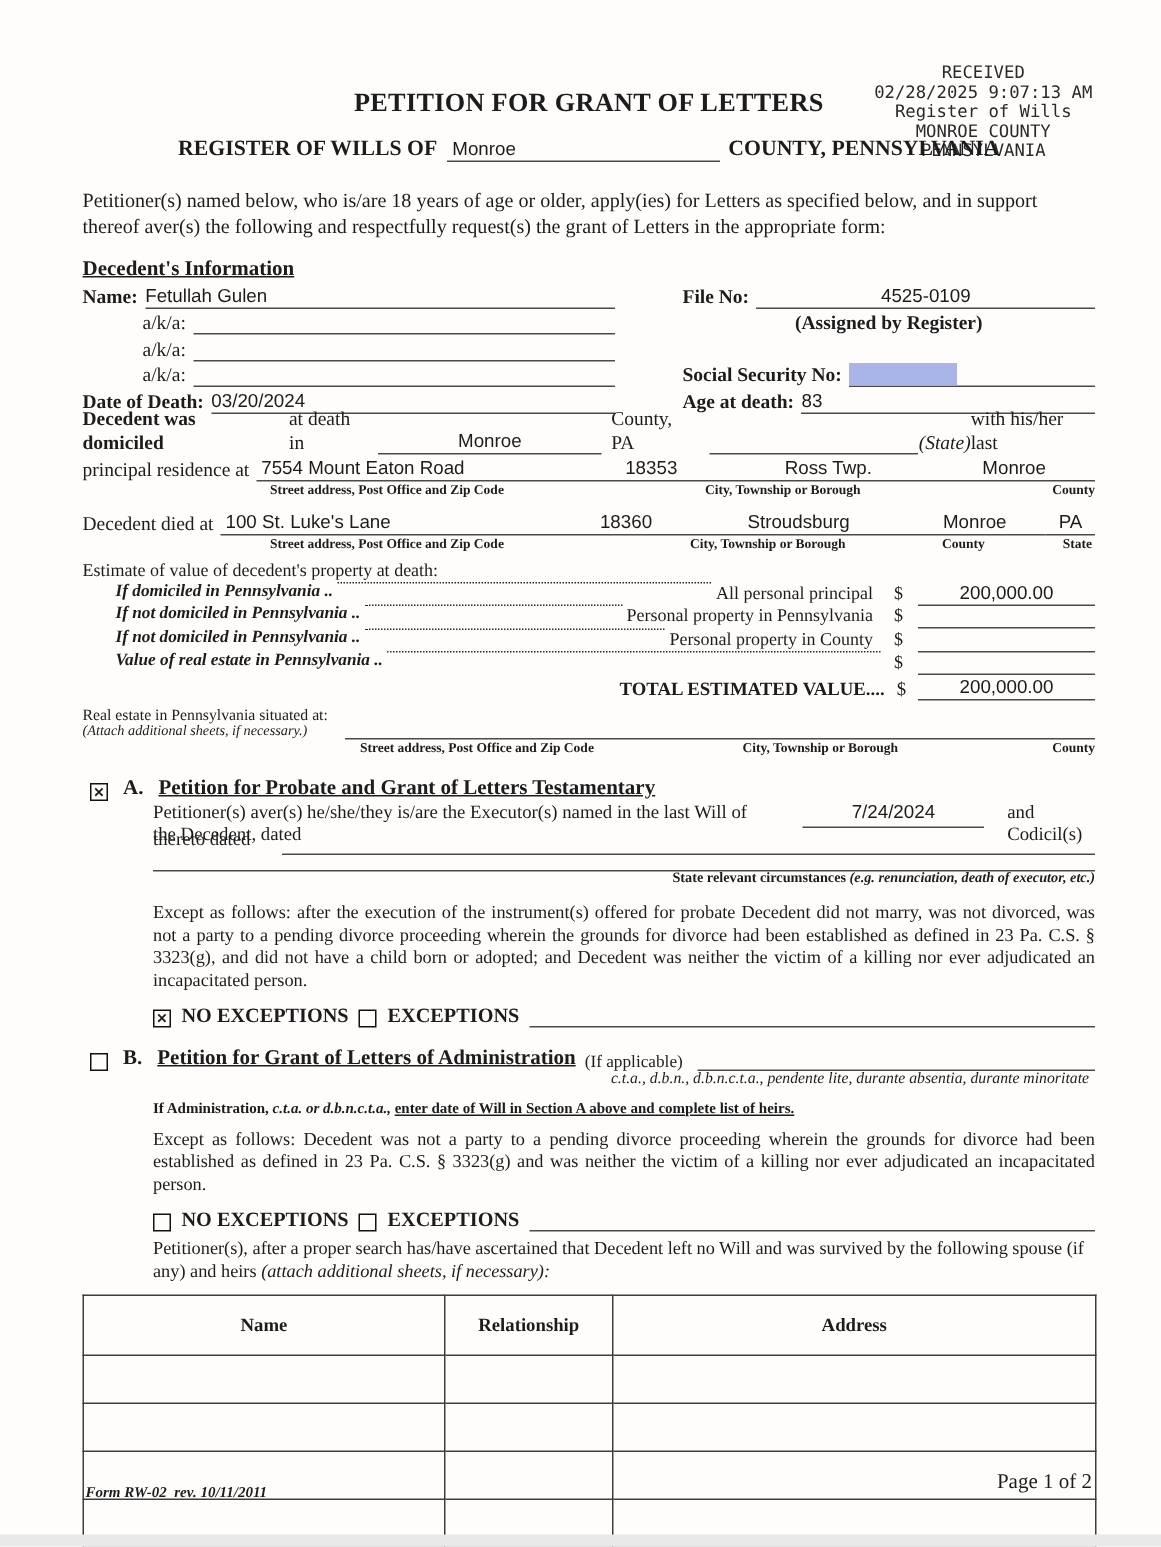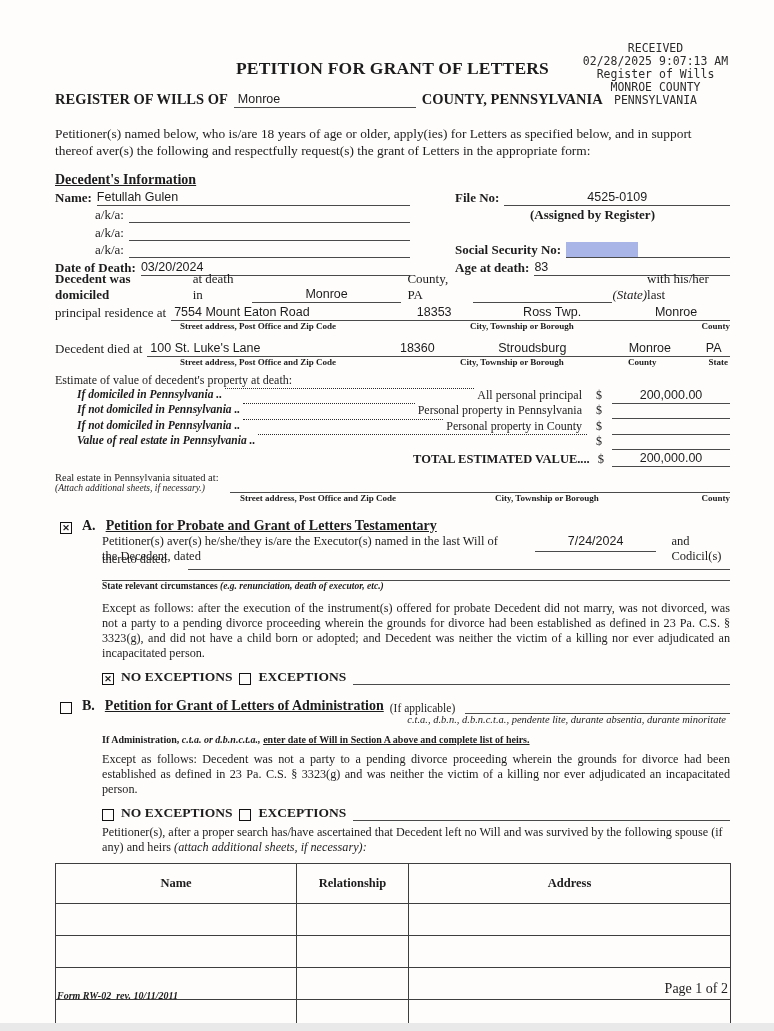--- a/index.html
+++ b/index.html
@@ -12,21 +12,21 @@
   .val{font-family:"Liberation Sans",sans-serif;font-size:12.5px;}
   .seg{display:inline-block;border-bottom:1.2px solid #4a4a4a;vertical-align:bottom;
        line-height:15px;min-height:15px;}
   .seg.center{text-align:center;}
   .grow{flex:1;}
   
   .stamp{position:absolute;top:42px;right:26px;width:185px;text-align:center;
          font-family:"DejaVu Sans Mono",monospace;font-size:11.5px;line-height:13px;color:#2a2a2a;}
   
   .title{margin-top:58px;text-align:center;font-size:17.5px;font-weight:bold;letter-spacing:.2px;}
-  .register{margin-top:12px;text-align:center;font-size:14.5px;display:flex;align-items:flex-end;gap:6px;}
+  .register{margin-top:12px;text-align:center;font-size:14.5px;display:flex;justify-content:center;align-items:flex-end;gap:6px;}
   .register .seg{width:178px;text-align:left;padding-left:4px;}
   
   .intro{margin-top:18px;font-size:13.4px;line-height:16.5px;}
   
   .dec-heading{margin-top:10px;font-size:14px;font-weight:bold;text-decoration:underline;}
   .drow{display:flex;align-items:flex-end;height:17.5px;font-size:13px;}
   .dleft{width:355px;display:flex;align-items:flex-end;gap:5px;}
   .dright{margin-left:45px;width:275px;display:flex;align-items:flex-end;gap:5px;}
   .aka-indent{margin-left:40px;}
   .center-note{width:100%;text-align:center;font-weight:bold;font-size:13px;}
@@ -47,21 +47,21 @@
   .re-labels{width:175px;}
   .re-l1{font-size:10.5px;}
   .re-l2{font-size:9.5px;font-style:italic;}
   
   .cb{display:inline-block;width:10px;height:10px;border:1.4px solid #111;
       font-size:9px;line-height:10px;text-align:center;font-weight:bold;
       font-family:"Liberation Sans",sans-serif;flex:none;}
   .sec-head{display:flex;align-items:flex-end;gap:10px;margin-left:5px;font-size:14px;}
   .indent{margin-left:27px;}
   .body-line{display:flex;height:18px;font-size:12.5px;gap:15px;}
-  .circ-caption{text-align:left;font-size:9.5px;font-weight:bold;height:13px;}
+  .circ-caption{text-align:right;font-size:9.5px;font-weight:bold;height:13px;}
   .except{margin:7px 0 0 0;font-size:12.2px;line-height:15px;text-align:justify;}
   .exc-row{display:flex;align-items:flex-end;gap:7px;margin-top:6px;font-size:13.5px;font-weight:bold;height:18px;}
   .cta-caption{text-align:right;font-size:10.5px;font-style:italic;height:13px;padding-right:4px;}
   .admin-line{margin-top:7px;font-size:10px;font-weight:bold;}
   .search-p{margin:4px 0 0 0;font-size:12.2px;line-height:15.5px;}
   
   .heirs{margin-top:7px;border-collapse:collapse;width:675px;table-layout:fixed;}
   .heirs th,.heirs td{border:1.6px solid #3e3e3e;}
   .heirs th{font-size:12.5px;padding:12px 0;font-weight:bold;}
   .heirs td{height:29px;}

